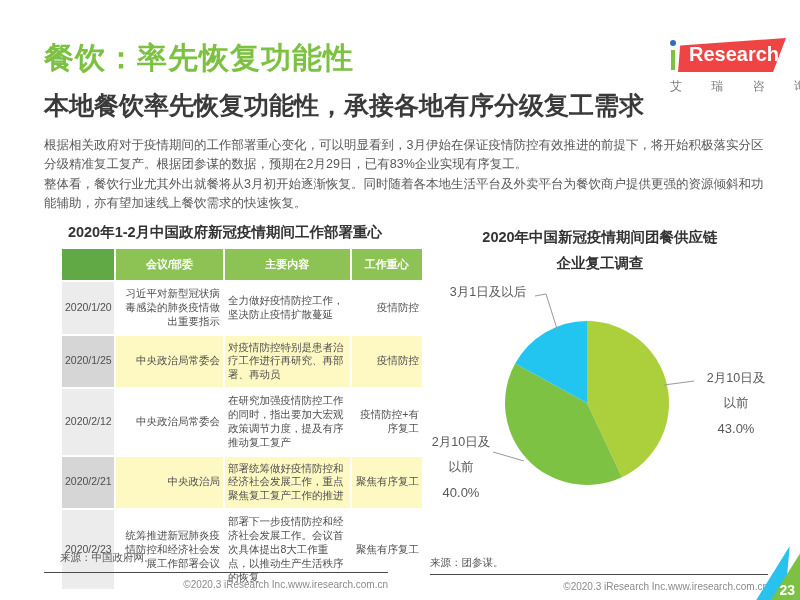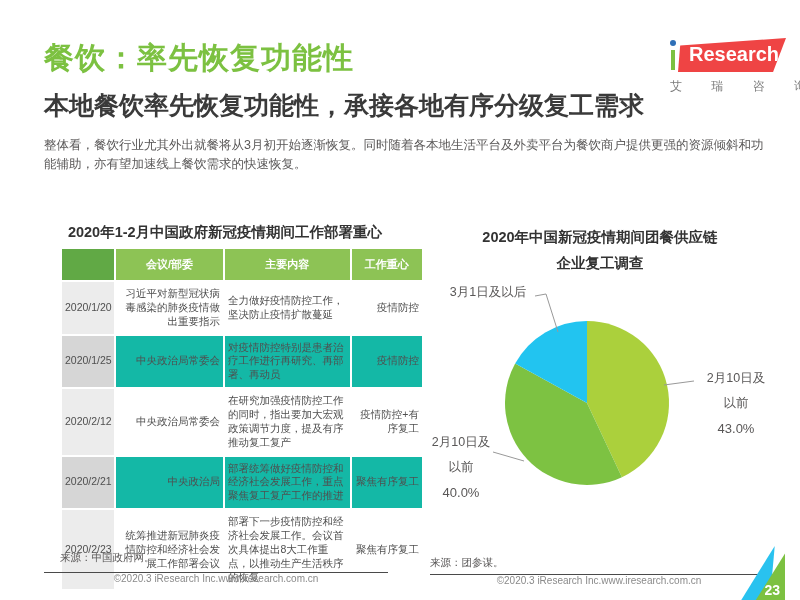--- a/index.html
+++ b/index.html
@@ -34,43 +34,43 @@
   table.gov th{
     font-size:11px; font-weight:bold; color:#ffffff; background:#8dc355; padding:8px 2px; text-align:center;
   }
   table.gov th.corner{background:#61a945;}
   table.gov td{
     font-size:10.5px; line-height:1.32; color:#4f4f4f; padding:5px 3px; vertical-align:middle; text-align:right;
   }
   table.gov td.c-content{text-align:left;}
   tr.row-light td{background:#ffffff;}
   tr.row-light td.c-date{background:#ececec;}
-  tr.row-dark td{background:#14b8a6;}
+  tr.row-dark td{background:#fef9c3;}
   tr.row-dark td.c-date{background:#d6d6d6;}
 
   .source{font-size:10.5px; color:#595757;}
   .source-left{left:60px; top:551px;}
   .source-right{left:430px; top:556px;}
 
-  .footer{border-top:1px solid #4a4a4a; display:flex; justify-content:center;
+  .footer{border-top:1px solid #4a4a4a; padding-top:6px; display:flex; justify-content:flex-end;
           font-size:10px; color:#8a8a8a;}
   .footer-left{left:44px; top:572px; width:344px;}
   .footer-right{left:430px; top:574px; width:338px;}
 
   
   .chart-title{left:430px; top:224px; width:340px; text-align:center; font-size:14.5px; font-weight:bold; color:#333; line-height:26px;}
   .pie-svg{left:420px; top:268px;}
   .pie-label{position:absolute; text-align:center; font-size:12.5px; color:#595757; line-height:23px;}
   .pie-label .pct{font-size:13px;}
   .lbl-17{left:436px; top:281px; width:104px;}
   .lbl-43{left:694px; top:366px; width:84px; line-height:25px;}
   .lbl-40{left:422px; top:430px; width:78px; line-height:25px;}
 
   
-  .badge{right:15px; bottom:0; width:54px; height:54px;}
+  .badge{right:0; bottom:0; width:54px; height:54px;}
   .badge-cyan{position:absolute; inset:0; background:#29c2ef; clip-path:polygon(81% 0, 19% 100%, 72% 100%);}
   .badge-green{position:absolute; inset:0; background:#7cc141; clip-path:polygon(100% 14%, 46% 100%, 100% 100%);}
   .badge-num{position:absolute; right:5px; bottom:2px; color:#ffffff; font-size:14px; font-weight:bold;}
 </style>
 </head>
 <body>
 
 <div class="page">
 
   <div class="abs page-title">餐饮：率先恢复功能性</div>
@@ -82,20 +82,21 @@
       <div class="logo-flag">
         <span>Research</span>
       </div>
     </div>
     <div class="logo-cn">艾 瑞 咨 询</div>
   </div>
 
   <div class="abs page-subtitle">本地餐饮率先恢复功能性，承接各地有序分级复工需求</div>
 
   <div class="abs intro">
+    <p>根据相关政府对于疫情期间的工作部署重心变化，可以明显看到，3月伊始在保证疫情防控有效推进的前提下，将开始积极落实分区分级精准复工复产。根据团参谋的数据，预期在2月29日，已有83%企业实现有序复工。</p>
     <p>整体看，餐饮行业尤其外出就餐将从3月初开始逐渐恢复。同时随着各本地生活平台及外卖平台为餐饮商户提供更强的资源倾斜和功能辅助，亦有望加速线上餐饮需求的快速恢复。</p>
   </div>
 
   <div class="abs table-title">2020年1-2月中国政府新冠疫情期间工作部署重心</div>
 
   <table class="gov">
     <colgroup>
         <col style="width:52px">
         <col style="width:106px">
         <col style="width:124px">

